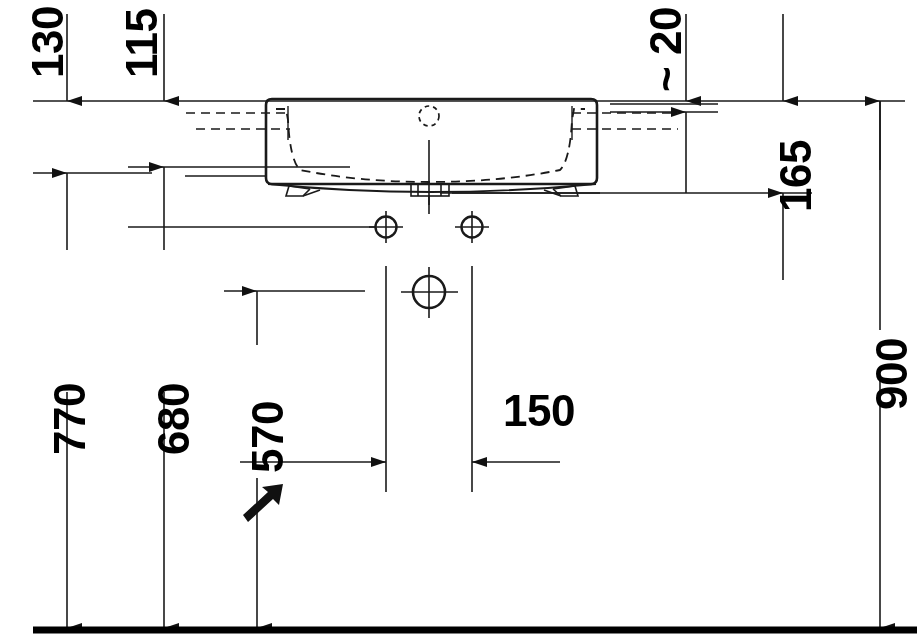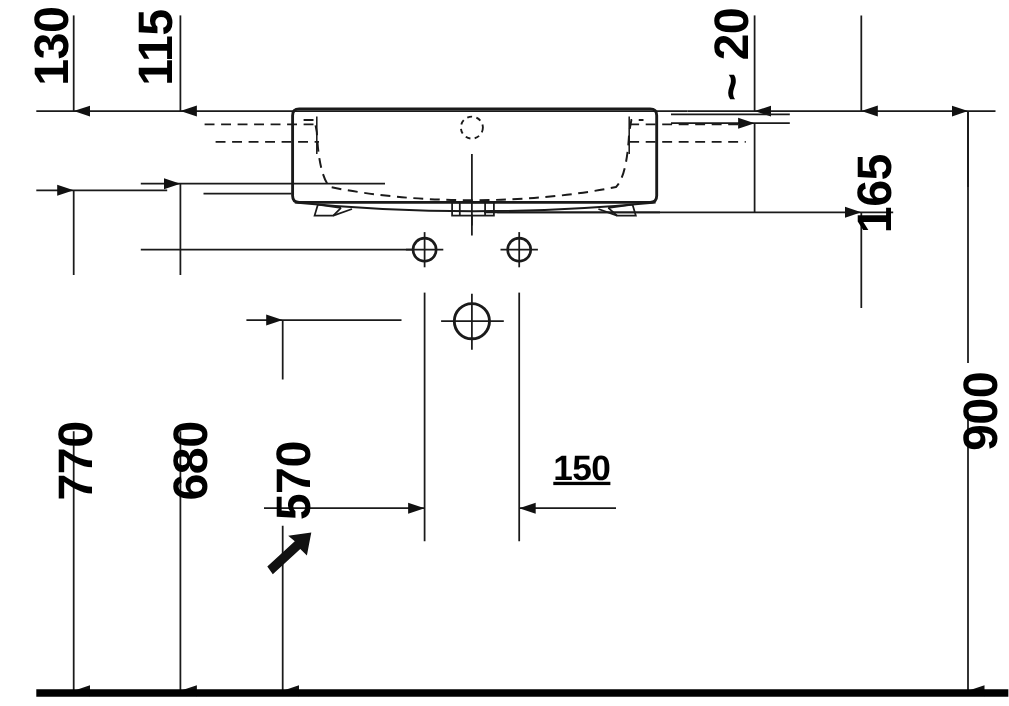--- a/index.html
+++ b/index.html
@@ -215,15 +215,15 @@
   <div class="dim-label rot" style="left:774px; top:212px; font-size:44px;">165</div>
 
   <div class="dim-label rot" style="left:870px; top:410px; font-size:44px;">900</div>
 
   <div class="dim-label rot" style="left:48px; top:455px; font-size:44px;">770</div>
 
   <div class="dim-label rot" style="left:152px; top:455px; font-size:44px;">680</div>
 
   <div class="dim-label rot" style="left:246px; top:473px; font-size:44px;">570</div>
 
-  <div class="dim-label horiz" style="left:503px; top:409px; font-size:32px;text-decoration:underline;">150</div>
+  <div class="dim-label horiz" style="left:503px; top:389px; font-size:44px;">150</div>
 
 </div>
 
 </body></html>

